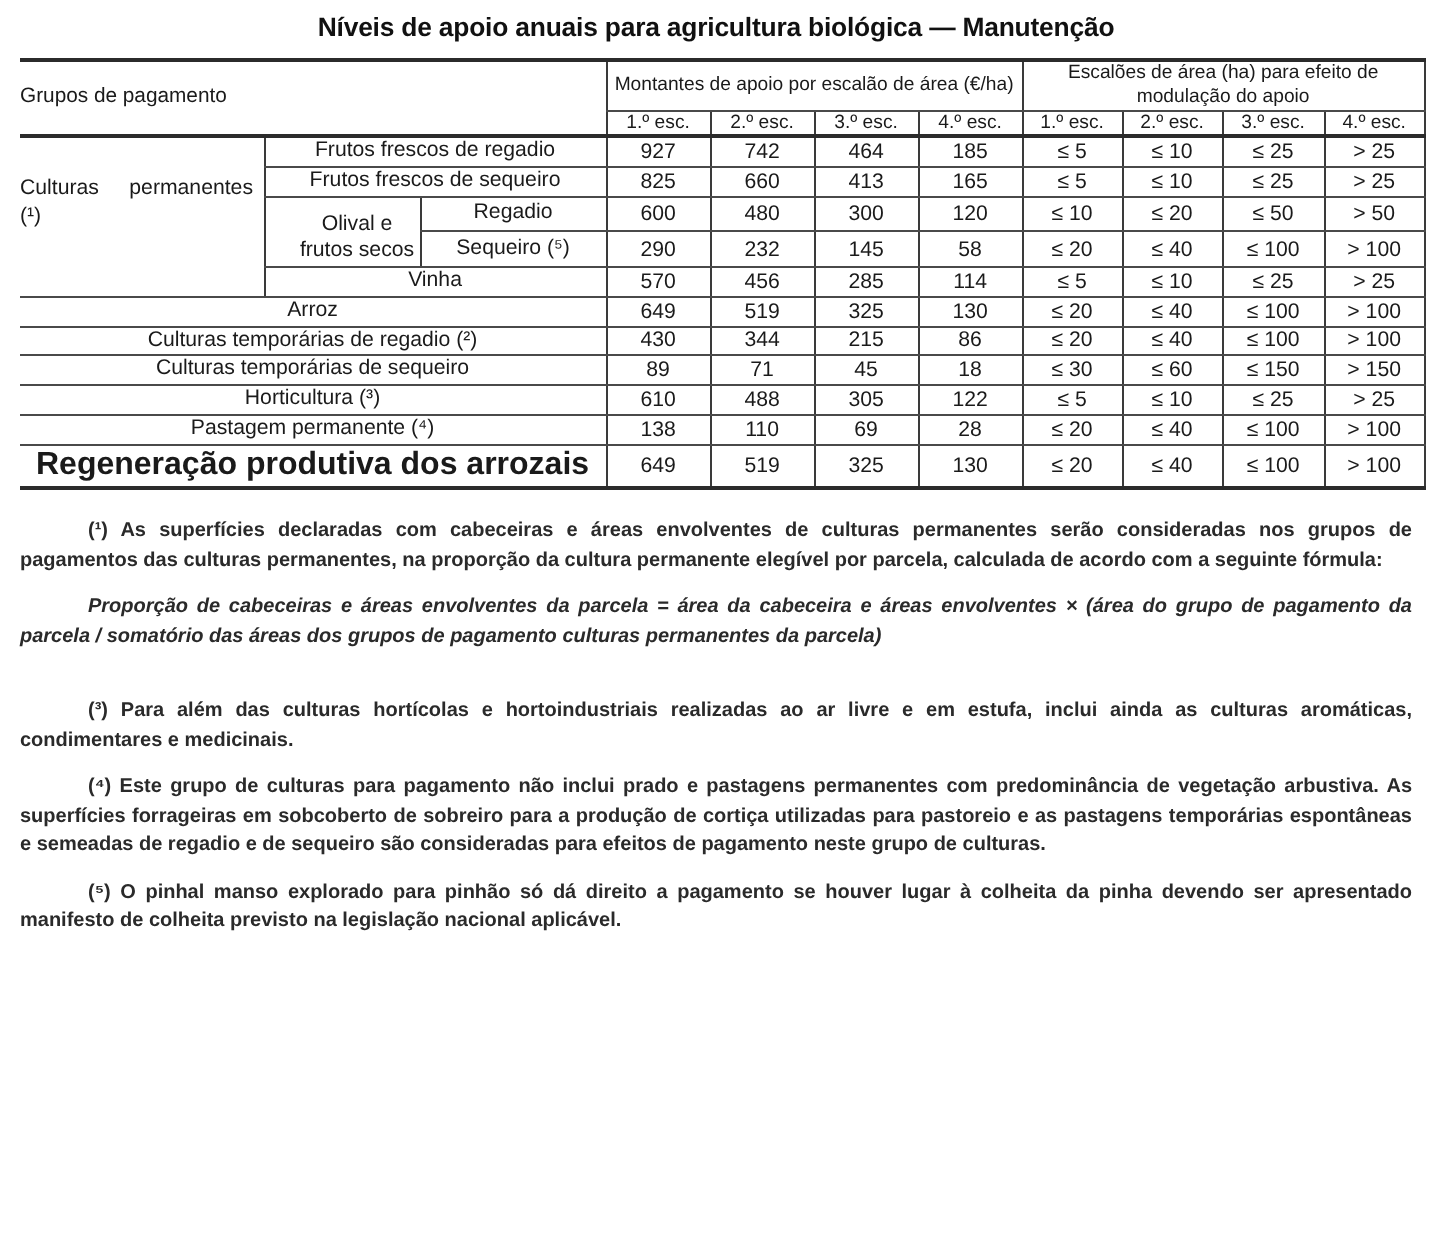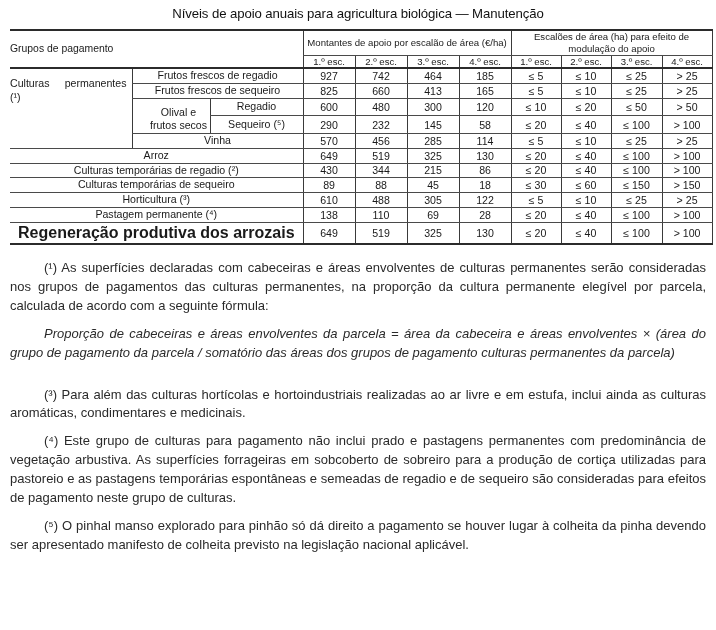--- a/index.html
+++ b/index.html
@@ -16,21 +16,21 @@
   }
   .page {
     position: relative;
     width: 716px;
     height: 630px;
     box-sizing: border-box;
   }
   .doc-title {
     text-align: center;
     font-size: 13.2px;
-    font-weight: normal;
+    font-weight: bold;
     letter-spacing: -0.1px;
     padding-top: 6px;
     padding-bottom: 8px;
     color: #111;
   }
   
   .tbl-wrap {
     margin: 0 4px 0 10px;
     width: 702px;
   }
@@ -87,23 +87,24 @@
   .cell-lbl.jst {
     text-align: justify;
     text-align-last: left;
     padding-right: 5px;
   }
   .bold-row .cell-lbl { font-weight: bold; font-size: 16px; }
 
   
   .notes {
     margin: 14px 10px 0 10px;
-    font-size: 13px;
+    font-size: 10px;
     line-height: 1.45;
     color: #2a2a2a;
+    font-weight: bold;
   }
   .note {
     margin-bottom: 9px;
     text-align: justify;
   }
   .note .ind { padding-left: 34px; }
   .note.formula {
     font-style: italic;
     margin-bottom: 23px;
   }
@@ -146,21 +147,21 @@
           <td class="hdr-esc hb-thick vl">1.º esc.</td>
           <td class="hdr-esc hb-thick vl">2.º esc.</td>
           <td class="hdr-esc hb-thick vl">3.º esc.</td>
           <td class="hdr-esc hb-thick vl vr">4.º esc.</td>
         </tr>
       </thead>
 
       <tbody>
 
         <tr>
-          <td class="cell-lbl jst hb-thin" rowspan="5" style="vertical-align:top; padding-top:8px;">Culturas permanentes (¹)</td>
+          <td class="cell-lbl jst hb-thin" rowspan="5" style="vertical-align:top; padding-top:19px;">Culturas permanentes (¹)</td>
           <td class="cell-lbl hb-thin vl" colspan="2">Frutos frescos de regadio</td>
           <td class="cell-num hb-thin vl">927</td>
           <td class="cell-num hb-thin vl">742</td>
           <td class="cell-num hb-thin vl">464</td>
           <td class="cell-num hb-thin vl">185</td>
           <td class="cell-num hb-thin vl">≤ 5</td>
           <td class="cell-num hb-thin vl">≤ 10</td>
           <td class="cell-num hb-thin vl">≤ 25</td>
           <td class="cell-num hb-thin vl vr">&gt; 25</td>
         </tr>
@@ -234,21 +235,21 @@
           <td class="cell-num hb-thin vl">86</td>
           <td class="cell-num hb-thin vl">≤ 20</td>
           <td class="cell-num hb-thin vl">≤ 40</td>
           <td class="cell-num hb-thin vl">≤ 100</td>
           <td class="cell-num hb-thin vl vr">&gt; 100</td>
         </tr>
 
         <tr>
           <td class="cell-lbl hb-thin" colspan="3">Culturas temporárias de sequeiro</td>
           <td class="cell-num hb-thin vl">89</td>
-          <td class="cell-num hb-thin vl">88</td>
+          <td class="cell-num hb-thin vl">71</td>
           <td class="cell-num hb-thin vl">45</td>
           <td class="cell-num hb-thin vl">18</td>
           <td class="cell-num hb-thin vl">≤ 30</td>
           <td class="cell-num hb-thin vl">≤ 60</td>
           <td class="cell-num hb-thin vl">≤ 150</td>
           <td class="cell-num hb-thin vl vr">&gt; 150</td>
         </tr>
 
         <tr>
           <td class="cell-lbl hb-thin" colspan="3">Horticultura (³)</td>

